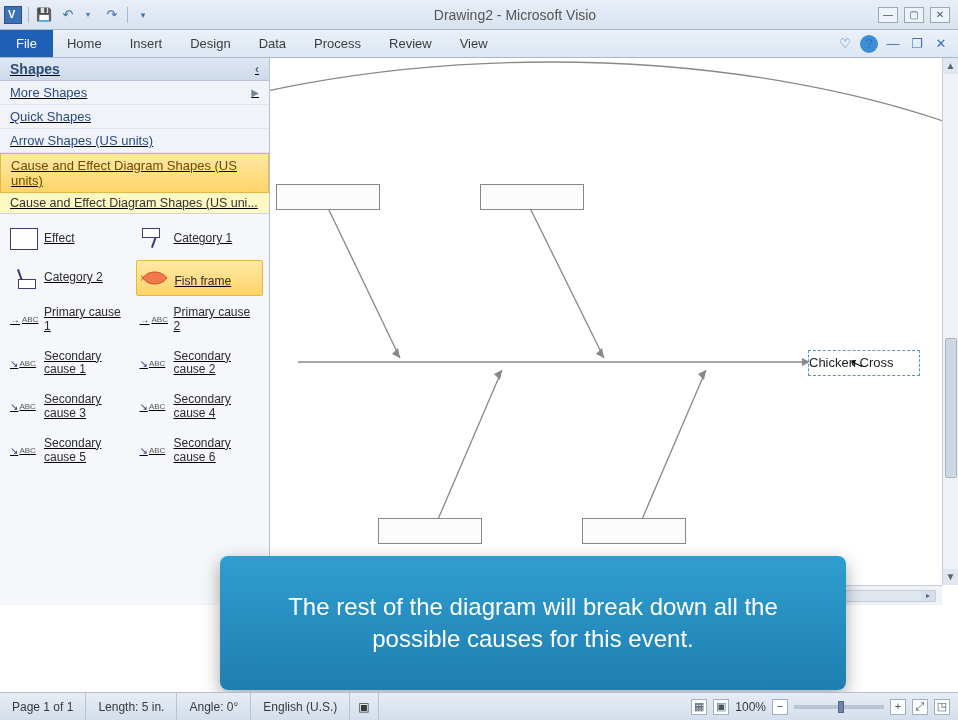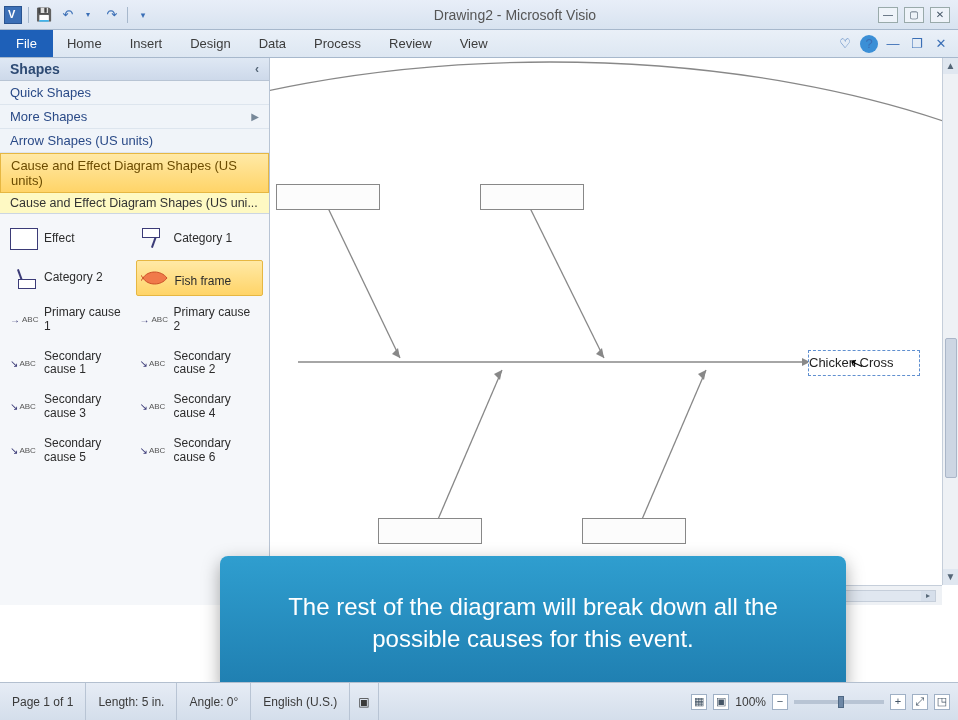--- a/index.html
+++ b/index.html
@@ -18,21 +18,21 @@
 
 
 .ribbon { height: 28px; background: linear-gradient(#eaf0f8, #dde7f2); display: flex; align-items: stretch; border-bottom: 1px solid #a7b8cc; position: relative; }
 .ribbon .file-tab { background: #1e60b8; color: #fff; padding: 4px 16px; font-size: 13px; display: flex; align-items: center; cursor: pointer; text-align: center; }
 .ribbon .tab { padding: 4px 14px; font-size: 13px; color: #3c3c3c; display: flex; align-items: center; cursor: pointer; }
 .ribbon .right-grp { margin-left: auto; display: flex; align-items: center; gap: 6px; padding-right: 8px; }
 .ribbon .right-grp .ic { width: 18px; height: 18px; display: inline-flex; align-items: center; justify-content: center; font-size: 13px; color: #3b6fb6; cursor: pointer; }
 .ribbon .help { background:#3b8fd6; color:#fff; border-radius:50%; width:16px; height:16px; font-size:11px; line-height:16px; text-align:center; }
 
 
-.main { display: flex; height: 547px; }
+.main { display: flex; height: 547px; text-decoration: underline; }
 
 
 .shapes-panel { width: 270px; background: #f5f7fa; border-right: 1px solid #b8c4d4; display: flex; flex-direction: column; }
 .panel-title { background: linear-gradient(#dfe8f4, #cdd9ea); padding: 3px 10px; font-size: 14px; font-weight: 600; color: #2d4a73; display: flex; justify-content: space-between; align-items: center; border-bottom: 1px solid #b8c4d4; }
 .panel-title .collapse { font-size: 12px; color: #567; cursor: pointer; }
 .stencil-hdr { padding: 4px 10px; font-size: 13px; color: #2a4a87; background: #f0f4f9; border-bottom: 1px solid #dde5ee; display: flex; justify-content: space-between; align-items: center; cursor: pointer; }
 .stencil-hdr.active { background: linear-gradient(#ffe9a6, #ffd468); color: #6b4b00; border: 1px solid #e6b742; font-weight:500; }
 .stencil-hdr .expand { font-size: 10px; color: #789; }
 .stencil-sub { padding: 3px 10px; font-size: 12.5px; color: #333; background: #fef9c3; border-bottom: 1px solid #ccd6e2; }
 
@@ -74,21 +74,21 @@
 
 .effect-box { position:absolute; left:808px; top:350px; width:112px; height:26px; background:#fff; border:1.5px dashed #6090d0; font-size:13px; line-height:24px; color:#222; }
 .cursor-ptr { position:absolute; left:850px; top:354px; font-size:16px; transform: rotate(-20deg); pointer-events:none; }
 
 .cat-box { position:absolute; width:104px; height:26px; border:1.5px solid #888; background:#fcfcfc; }
 
 
 .callout { position:absolute; left:220px; top:556px; width:626px; height:134px; background: linear-gradient(#2f9ecf,#1f7eb0); border-radius:8px; box-shadow: 0 6px 18px rgba(0,0,0,0.35); color:#fff; display:flex; align-items:center; justify-content:center; text-align:center; font-size:24px; padding: 10px 28px; line-height:1.35; }
 
 
-.statusbar { position:absolute; left:0; bottom:0; right:0; height:38px; background: linear-gradient(#e6ecf5,#d4deeb); border-top:1px solid #b3bfcf; display:flex; align-items:center; font-size:12px; color:#3a3a3a; }
+.statusbar { position:absolute; left:0; bottom:0; right:0; height:28px; background: linear-gradient(#e6ecf5,#d4deeb); border-top:1px solid #b3bfcf; display:flex; align-items:center; font-size:12px; color:#3a3a3a; }
 .statusbar .cell { padding:0 12px; border-right:1px solid #b8c4d4; height:100%; display:flex; align-items:center; }
 .statusbar .spacer { flex:1; }
 .statusbar .zoom-grp { display:flex; align-items:center; gap:6px; padding:0 8px; }
 .statusbar .zoom-grp .zbtn { width:16px; height:16px; border:1px solid #9fb0c5; background:#fff; font-size:11px; text-align:center; line-height:13px; cursor:pointer; color:#456; }
 .statusbar .zoom-slider { width:90px; height:4px; background:#b8c4d4; position:relative; }
 .statusbar .zoom-slider .knob { position:absolute; left:44px; top:-4px; width:6px; height:12px; background:#6d87a6; border:1px solid #4f6884; cursor:pointer; }
 
 </style>
 </head>
 <body>
@@ -131,25 +131,25 @@
 </div>
 
 <div class="main">
 
   <div class="shapes-panel">
     <div class="panel-title">
       <span>Shapes</span>
       <span class="collapse">‹</span>
     </div>
     <div class="stencil-hdr">
-      <span>Quick Shapes</span>
-    </div>
-    <div class="stencil-hdr">
       <span>More Shapes</span>
       <span class="expand">▶</span>
+    </div>
+    <div class="stencil-hdr">
+      <span>Quick Shapes</span>
     </div>
     <div class="stencil-hdr">
       <span>Arrow Shapes (US units)</span>
     </div>
     <div class="stencil-hdr active">
       <span>Cause and Effect Diagram Shapes (US units)</span>
     </div>
     <div class="stencil-sub">Cause and Effect Diagram Shapes (US uni...</div>
 
     <div class="shape-grid">

